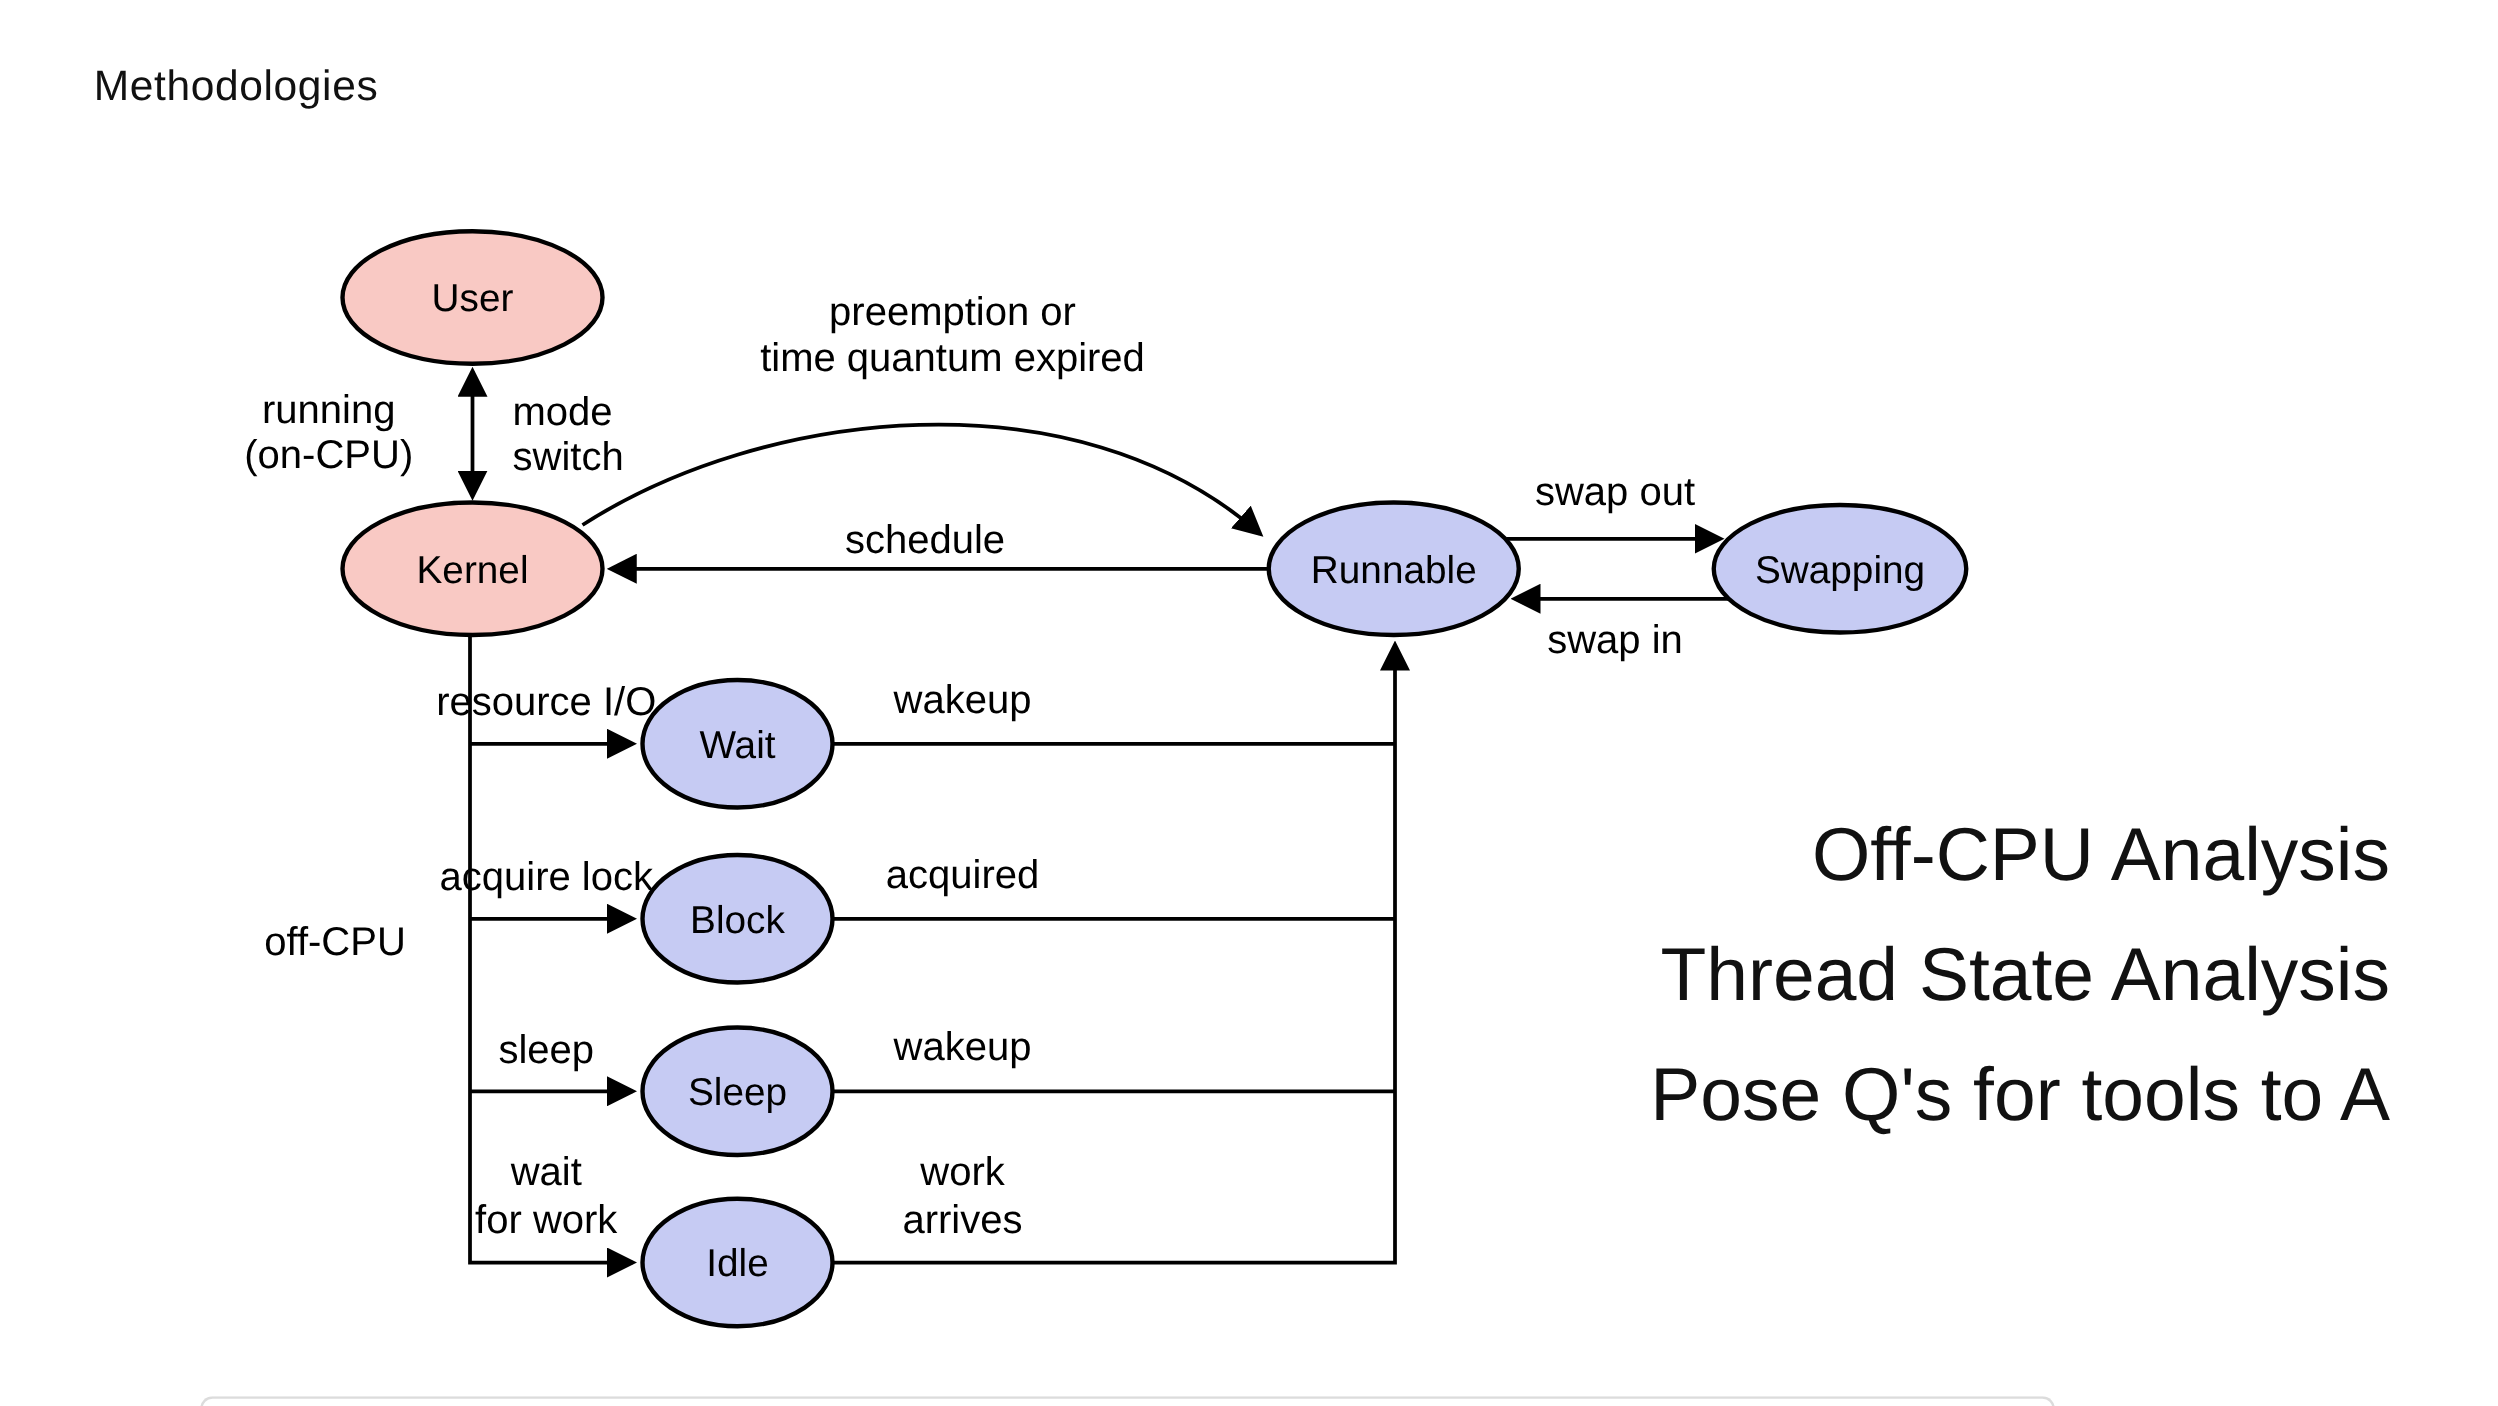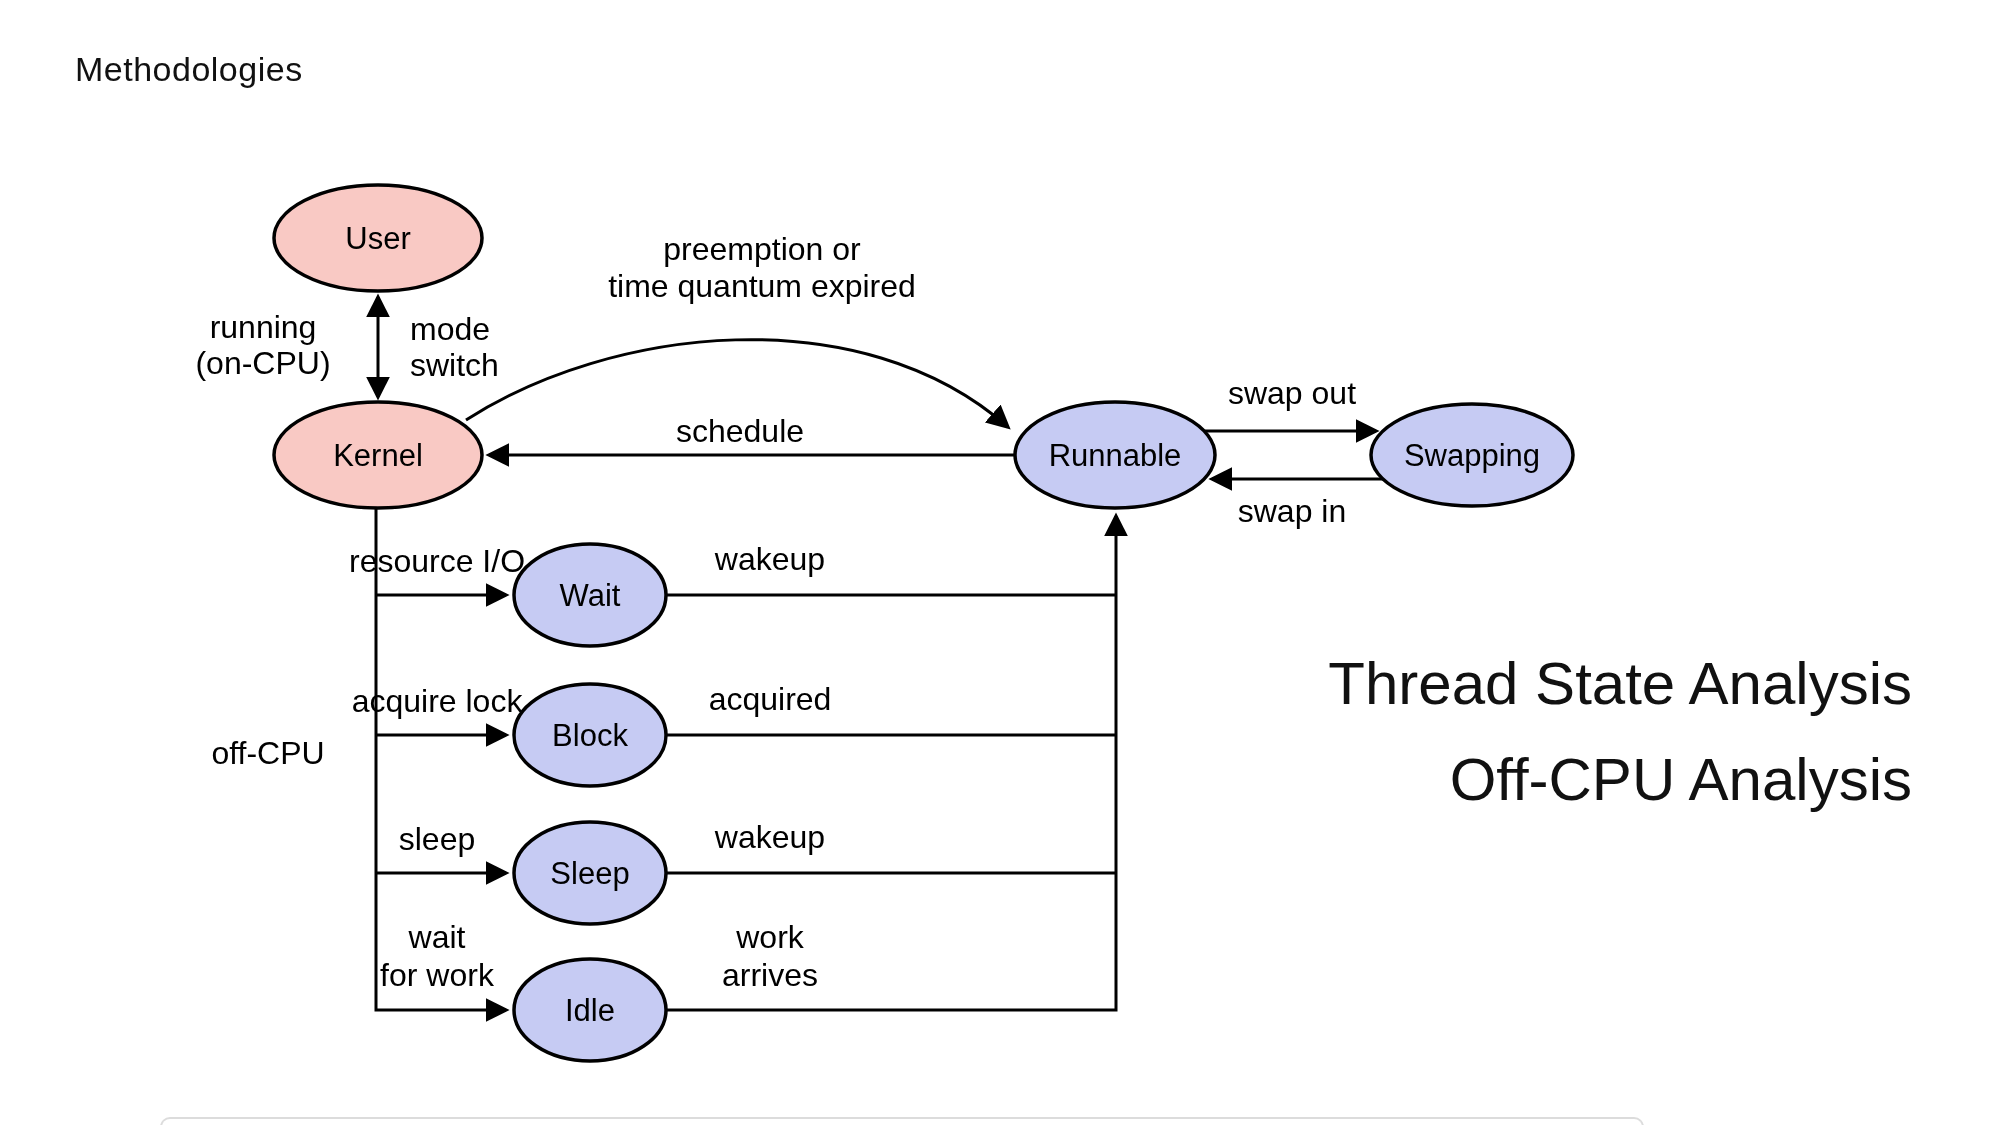--- a/index.html
+++ b/index.html
@@ -178,19 +178,20 @@
 
       <text class="edge-label" x="437" y="948" text-anchor="middle">wait</text>
       <text class="edge-label" x="437" y="986" text-anchor="middle">for work</text>
 
       <text class="edge-label" x="770" y="948" text-anchor="middle">work</text>
       <text class="edge-label" x="770" y="986" text-anchor="middle">arrives</text>
     </g>
   </svg>
 
   <div id="annotation">
+    <div>Off-CPU Analysis</div>
     <div>Thread State Analysis</div>
-    <div>Off-CPU Analysis</div>
+    <div>Pose Q's for tools to A</div>
   </div>
 
   <div id="next-slide-edge"></div>
 
 </div>
 
 </body></html>

